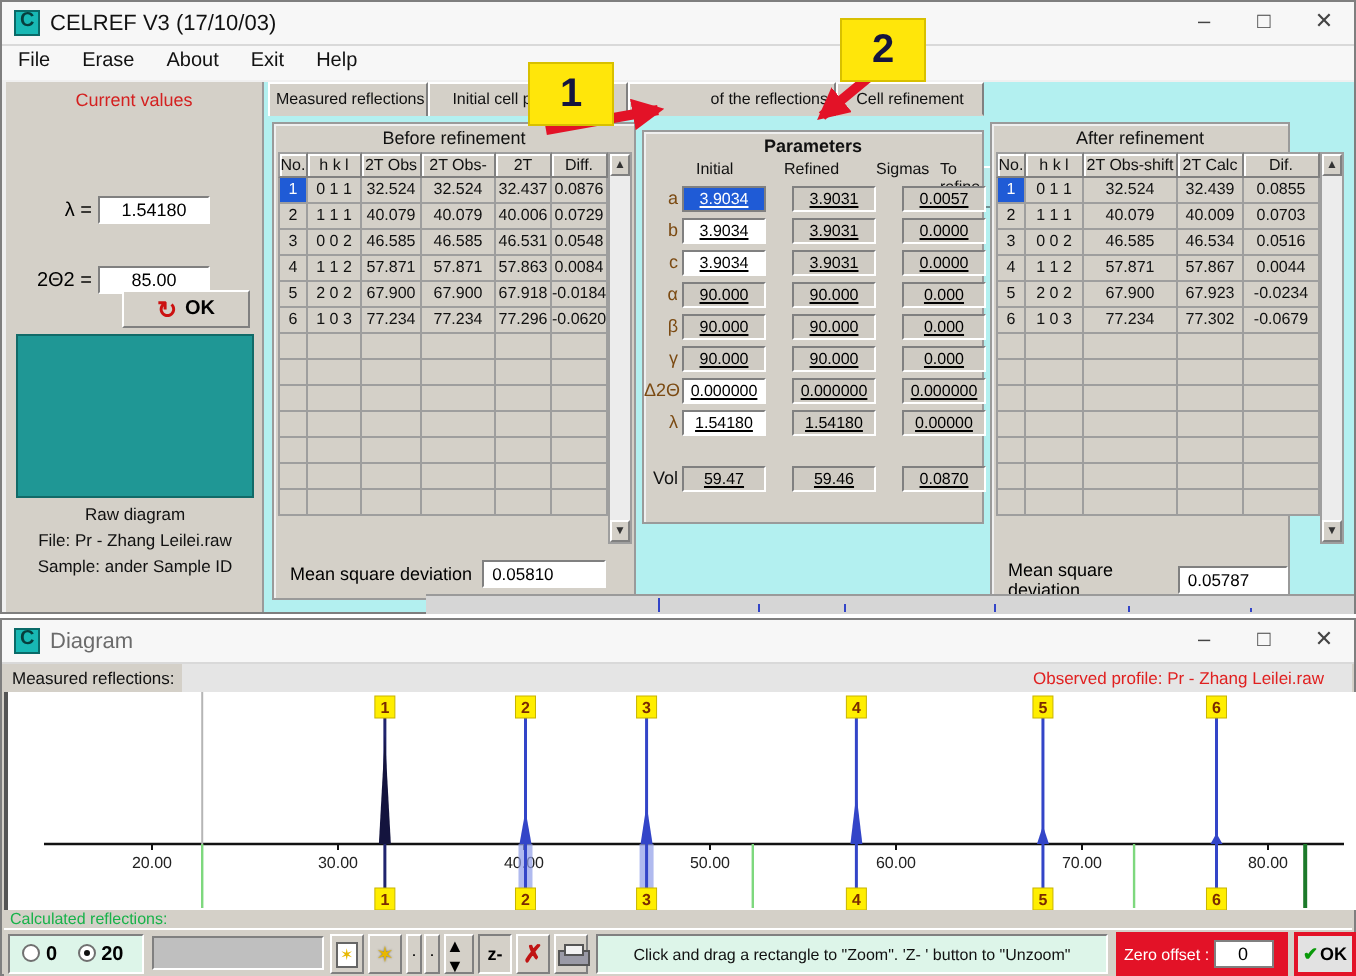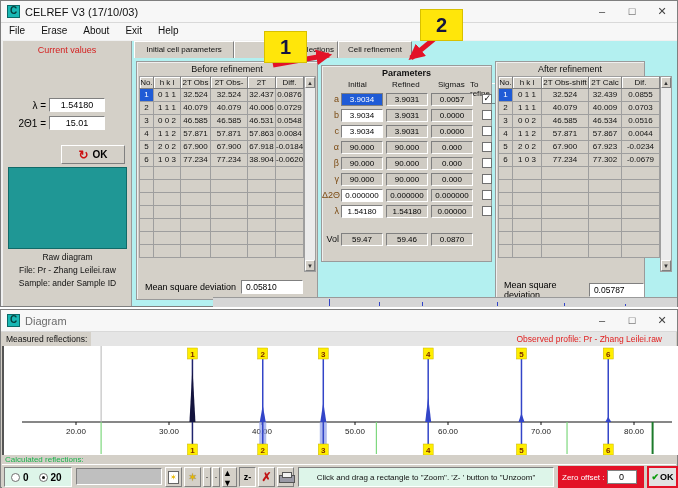--- a/index.html
+++ b/index.html
@@ -74,21 +74,21 @@
   .icon-print { width:14px; height:11px; position:relative; }
   .icon-print:before { content:""; position:absolute; left:0; top:3px; width:14px; height:6px; background:#9a9aa6; border:1px solid #555; }
   .icon-print:after { content:""; position:absolute; left:3px; top:0; width:8px; height:4px; background:#f2f2f2; border:1px solid #555; }
 
   
   #params-box { left:189px; top:24px; width:171px; height:197px; }
   .p-headers { position:absolute; top:14px; left:0; width:100%; font-size:8px; color:#111; }
   .p-headers span { position:absolute; }
   .prow { position:absolute; display:flex; align-items:center; height:14px; }
   .plabel { width:19px; text-align:right; padding-right:2px; font-size:9px; color:#7b4a12; }
-  .pfield { width:42px; height:13px; margin-right:3px; font-size:8px; line-height:11px; text-align:center; overflow:hidden; }
+  .pfield { width:42px; height:13px; margin-right:13px; font-size:8px; line-height:11px; text-align:center; overflow:hidden;text-decoration:underline; }
   .pfield.white { background:#fff; border:1px solid #808080; border-right-color:#fff; border-bottom-color:#fff; }
   .pfield.gray { background:#cfcbc3; border:1px solid #808080; border-right-color:#fff; border-bottom-color:#fff; }
   .pfield.selected { background:#1f5bd6; color:#fff; border:1px solid #808080; }
   .cb { width:10px; height:10px; background:#fff; border:1px solid #707070; margin-left:6px; position:relative; }
   .cb.checked:before { content:"\2713"; position:absolute; left:0.5px; top:-2px; font-size:9px; color:#111; }
 
   
   .badge { position:absolute; width:43px; height:32px; background:#ffe60a; border:1px solid #d8c000; color:#15153f; font-size:20px; font-weight:bold; text-align:center; line-height:31px; z-index:50; }
   #anno-svg { position:absolute; left:0; top:0; width:678px; height:307px; pointer-events:none; z-index:49; }
 
@@ -145,23 +145,23 @@
         <div class="menu-item">Exit</div>
         <div class="menu-item">Help</div>
       </div>
 
     <div id="left-panel">
       <div class="red-title">Current values</div>
       <div class="cv-row" style="left:4px; top:57px;">
         <span class="cv-label">λ =</span>
         <span class="cv-field">1.54180</span>
       </div>
-      <div class="cv-row" style="left:4px; top:75px;">
-        <span class="cv-label">2Θ1 =</span>
-        <span class="cv-field">15.01</span>
+      <div class="cv-row" style="left:4px; top:92px;">
+        <span class="cv-label">2Θ2 =</span>
+        <span class="cv-field">85.00</span>
       </div>
       <div id="ok-main" class="raised">
         <span class="refresh-glyph">↻</span>
         <span>OK</span>
       </div>
       <div id="teal-block"></div>
       <div class="lp-line" style="top:211px;">Raw diagram</div>
       <div class="lp-line" style="top:224px;">File: Pr - Zhang Leilei.raw</div>
       <div class="lp-line" style="top:237px;">Sample: ander Sample ID</div>
       <div id="lp-table">
@@ -173,20 +173,21 @@
           <div class="vrow">
             <div class="vcell">1.54180</div>
             <div class="vcell">15.01</div>
             <div class="vcell">85.00</div>
           </div>
         </div>
     </div>
 
     <div id="tab-area">
       <div id="tab-strip">
+          <div class="tab" style="width: 80px;">Measured reflections</div>
           <div class="tab" style="width: 100px;">Initial cell parameters</div>
           <div class="tab partial" style="width: 104px;">of the reflections</div>
           <div class="tab active" style="width: 74px;">Cell refinement</div>
         </div>
 
       <div class="tb-btn" style="left:204px;">
           <span class="icon-calc"></span>
         </div>
       <div class="tb-btn" style="left:250px;">
           <span class="icon-refresh">⟳</span>
@@ -253,21 +254,21 @@
               <div class="tc" style="width: 30px;">67.900</div>
               <div class="tc" style="width: 37px;">67.900</div>
               <div class="tc" style="width: 28px;">67.918</div>
               <div class="tc" style="width: 28px;">-0.0184</div>
             </div>
             <div class="trow">
               <div class="tc" style="width: 15px;">6</div>
               <div class="tc" style="width: 27px;">1 0 3</div>
               <div class="tc" style="width: 30px;">77.234</div>
               <div class="tc" style="width: 37px;">77.234</div>
-              <div class="tc" style="width: 28px;">38.904</div>
+              <div class="tc" style="width: 28px;">77.296</div>
               <div class="tc" style="width: 28px;">-0.0620</div>
             </div>
             <div class="trow">
               <div class="tc" style="width: 15px;"></div>
               <div class="tc" style="width: 27px;"></div>
               <div class="tc" style="width: 30px;"></div>
               <div class="tc" style="width: 37px;"></div>
               <div class="tc" style="width: 28px;"></div>
               <div class="tc" style="width: 28px;"></div>
             </div>

